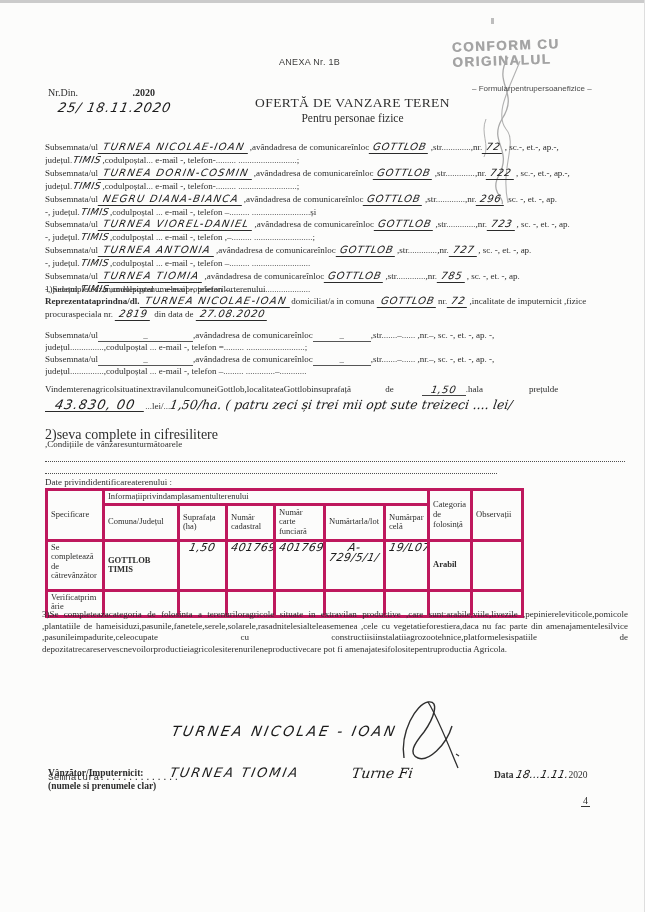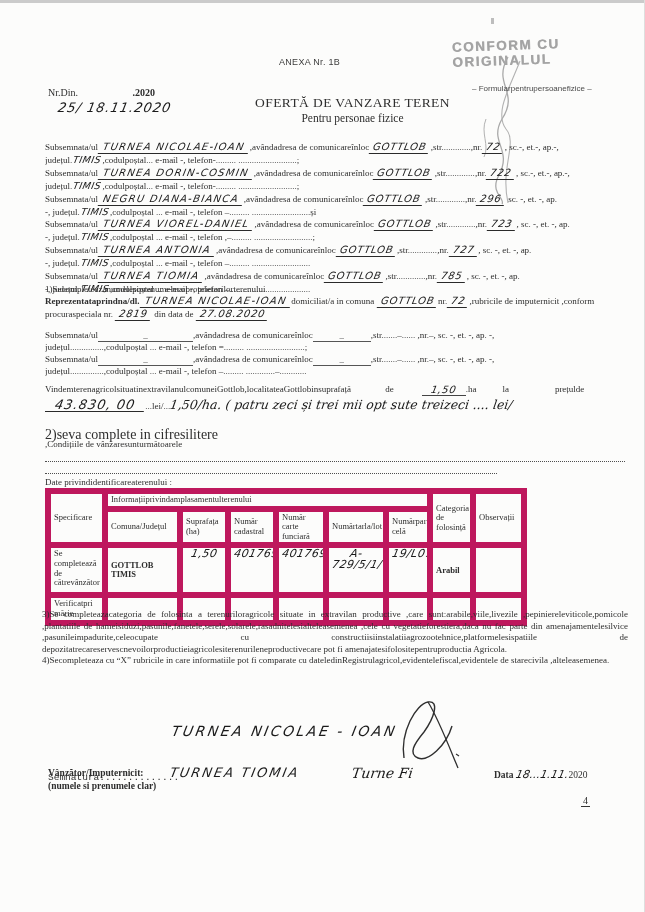--- a/index.html
+++ b/index.html
@@ -43,21 +43,21 @@
   .sale{top:384px;}
   .ublock{display:inline-block;border-bottom:.9px solid #444;width:44px;text-align:center;
           height:11px;vertical-align:bottom;}
   .note2{top:427px;left:45px;font-size:14px;}
   .conds{top:439px;left:45px;font-size:9px;}
   .dot1{top:452px;left:45px;width:580px;height:9px;border-bottom:1.6px dotted #4e4e4e;}
   .dot2{top:464px;left:45px;width:452px;height:9px;border-bottom:1.6px dotted #4e4e4e;}
   .tintro{top:477px;left:45px;font-size:9px;}
   
   .landtable{top:488px;left:45px;border-collapse:collapse;table-layout:fixed;width:476px;}
-  .landtable td{border:6px solid #be185d;font-size:8.5px;line-height:9.6px;padding:1px 3px;
+  .landtable td{border:3px solid #be185d;font-size:8.5px;line-height:9.6px;padding:1px 3px;
                 vertical-align:top;overflow:hidden;}
   .landtable .mid{vertical-align:middle;}
   .landtable .bold{font-weight:bold;}
   .landtable .bk{overflow-wrap:anywhere;}
   .hwcell{text-align:center;vertical-align:middle;}
   .hwcell .hw{font-size:11px;letter-spacing:.5px;}
   .notes34{top:609px;left:42px;width:586px;font-size:9px;line-height:11.6px;text-align:justify;}
   .decl{top:690px;left:42px;width:586px;font-size:9px;line-height:11.6px;text-align:justify;
         text-indent:30px;}
   
@@ -160,21 +160,21 @@
         <span>-, județul.</span><span class="hw hw-j">TIMIS</span><span>,codulpoștal ... e-mail -, telefon –.........    ..........................</span>
       </div>
     </div>
   </div>
 
   <div class="abs note1">1)Secompleteazanumelesiprenumelecoproprietarilorterenului</div>
 
   <div class="abs body-block repr">
     <div class="tline">
       <span class="lbl">Reprezentataprindna/dl.</span><span class="hw hw-name">TURNEA NICOLAE-IOAN</span><span>domiciliat/a in comuna</span>
-      <span class="hw hw-sm">GOTTLOB</span><span>nr.</span><span class="hw hw-sm">72</span><span>,rubricile de imputernicit ,conform</span>
+      <span class="hw hw-sm">GOTTLOB</span><span>nr.</span><span class="hw hw-sm">72</span><span>,incalitate de imputernicit ,fizice</span>
     </div>
     <div class="tline">
       <span>procuraspeciala nr.</span>
       <span class="hw hw-sm">2819</span>
       <span>din data de</span>
       <span class="hw hw-sm">27.08.2020</span>
     </div>
   </div>
 
   <div class="abs body-block empties" id="empty-block">
@@ -188,21 +188,21 @@
     <div>
       <div class="tline">
         <span>Subsemnata/ul</span><span class="blankline" style="width:95px">–</span><span>,avândadresa de comunicareînloc</span><span class="blankline" style="width:58px">–</span><span>,str.......–......  ,nr.–, sc. -, et. -, ap. -,</span>
       </div>
       <div class="tline">județul...............,codulpoștal ... e-mail -, telefon –.........    .............–............</div>
     </div>
   </div>
 
   <div class="abs body-block sale">
     <div class="tline">
-      <span>VindemterenagricolsituatinextravilanulcomuneiGottlob,localitateaGottlobinsuprafață</span><span style="margin-left:34px">de</span><span class="ublock" style="margin-left:28px"><span class="hw hw-sm" style="border:none">1,50</span></span><span>.ha</span><span style="margin-left:26px">la</span><span style="margin-left:46px">prețulde</span>
+      <span>VindemterenagricolsituatinextravilanulcomuneiGottlob,localitateaGottlobinsuprafață</span><span style="margin-left:34px">de</span><span class="ublock" style="margin-left:28px"><span class="hw hw-sm" style="border:none">1,50</span></span><span>.ha</span><span style="">la</span><span style="margin-left:46px">prețulde</span>
     </div>
     <div class="tline" style="margin-top:3px">
       <span class="hw hw-big" style="border-bottom:1px solid #2a2a2a;padding:0 10px;">43.830, 00</span><span>...lei/...</span><span class="hw-cur" style="font-size:12.5px">1,50/ha. ( patru zeci și trei mii opt sute treizeci .... lei/</span>
     </div>
   </div>
 
   <div class="abs note2">2)seva complete in cifresilitere</div>
   <div class="abs conds">,Condițiile de vânzaresunturmătoarele</div>
   <div class="abs dot1"></div>
   <div class="abs dot2"></div>
@@ -258,21 +258,20 @@
       <td></td>
           <td></td>
       <td></td>
           <td></td>
     </tr>
   </tbody>
     </table>
 
   <div class="abs notes34">
     <div>3)Se completeazacategoria de folosinta a terenuriloragricole situate in extravilan productive ,care sunt:arabile,viile,livezile ,pepiniereleviticole,pomicole ,plantatiile de hameisiduzi,pasunile,fanetele,serele,solarele,rasadnitelesialteleasemenea ,cele cu vegetatieforestiera,daca nu fac parte din amenajamentelesilvice ,pasunileimpadurite,celeocupate cu constructiisiinstalatiiagrozootehnice,platformelesispatiile de depozitatrecareservescnevoilorproductieiagricolesiterenurileneproductivecare pot fi amenajatesifolositepentruproductia Agricola.</div>
-    <div>4)Secompleteaza cu “X” rubricile in care informatiile pot fi comparate cu dateledinRegistrulagricol,evidentelefiscal,evidentele de starecivila ,alteleasemenea.</div>
   </div>
 
   <div class="abs vz">
     <div>Vânzător/Imputernicit:</div>
     <div>(numele si prenumele clar)</div>
   </div>
   <div class="abs vz-hw">
     <span class="hw" style="font-size:14px;letter-spacing:2.5px">TURNEA NICOLAE - IOAN</span>
   </div>
   <svg class="abs vz-sign" width="72" height="78" viewBox="0 0 72 78">

